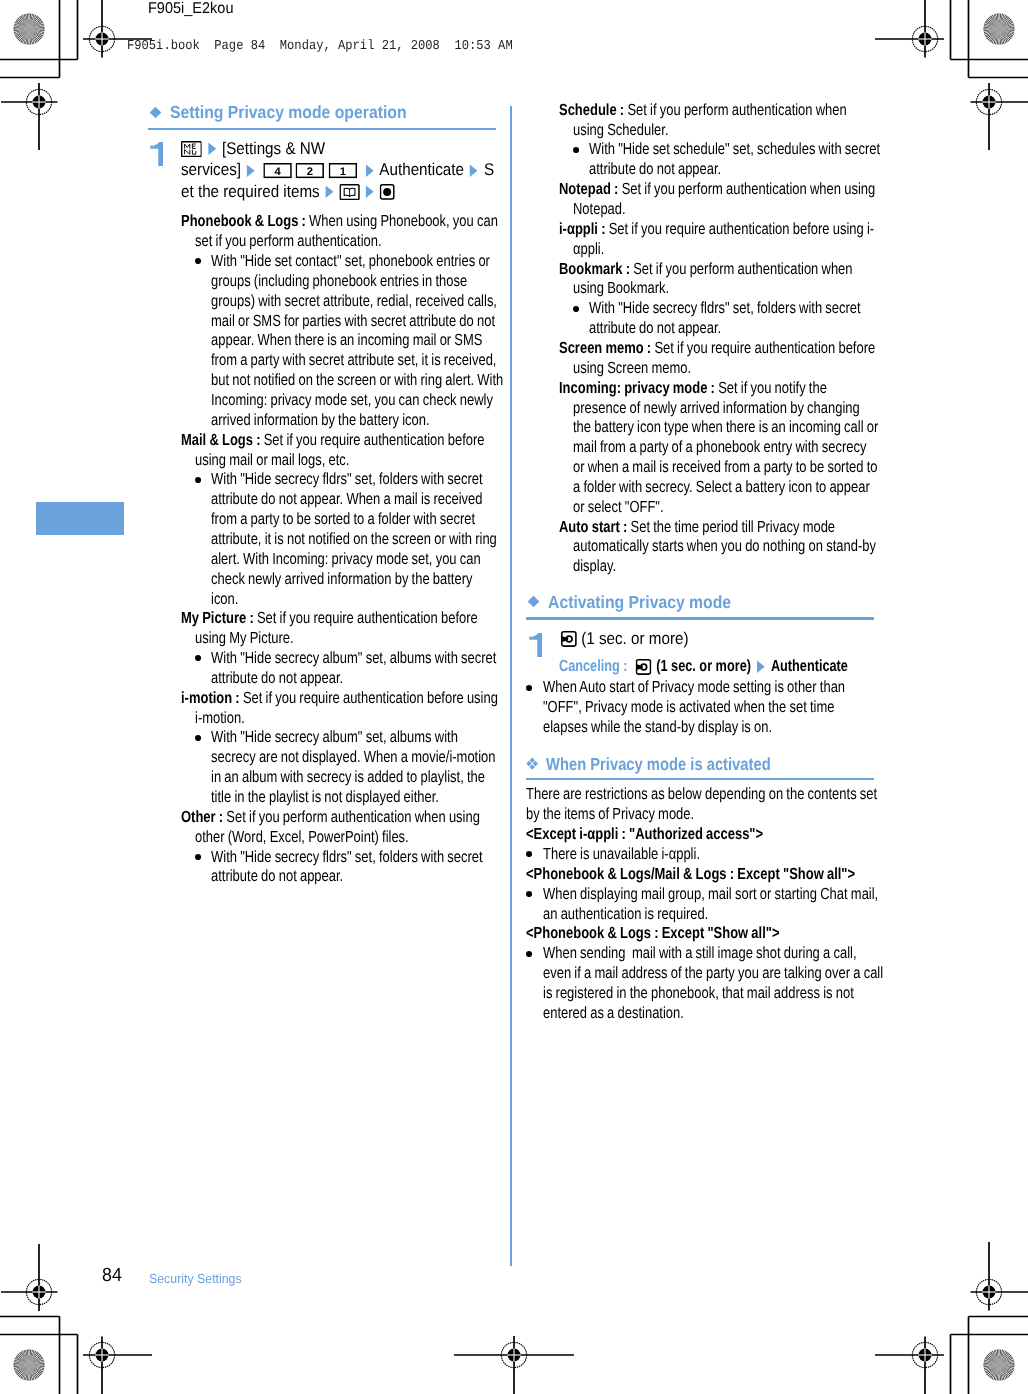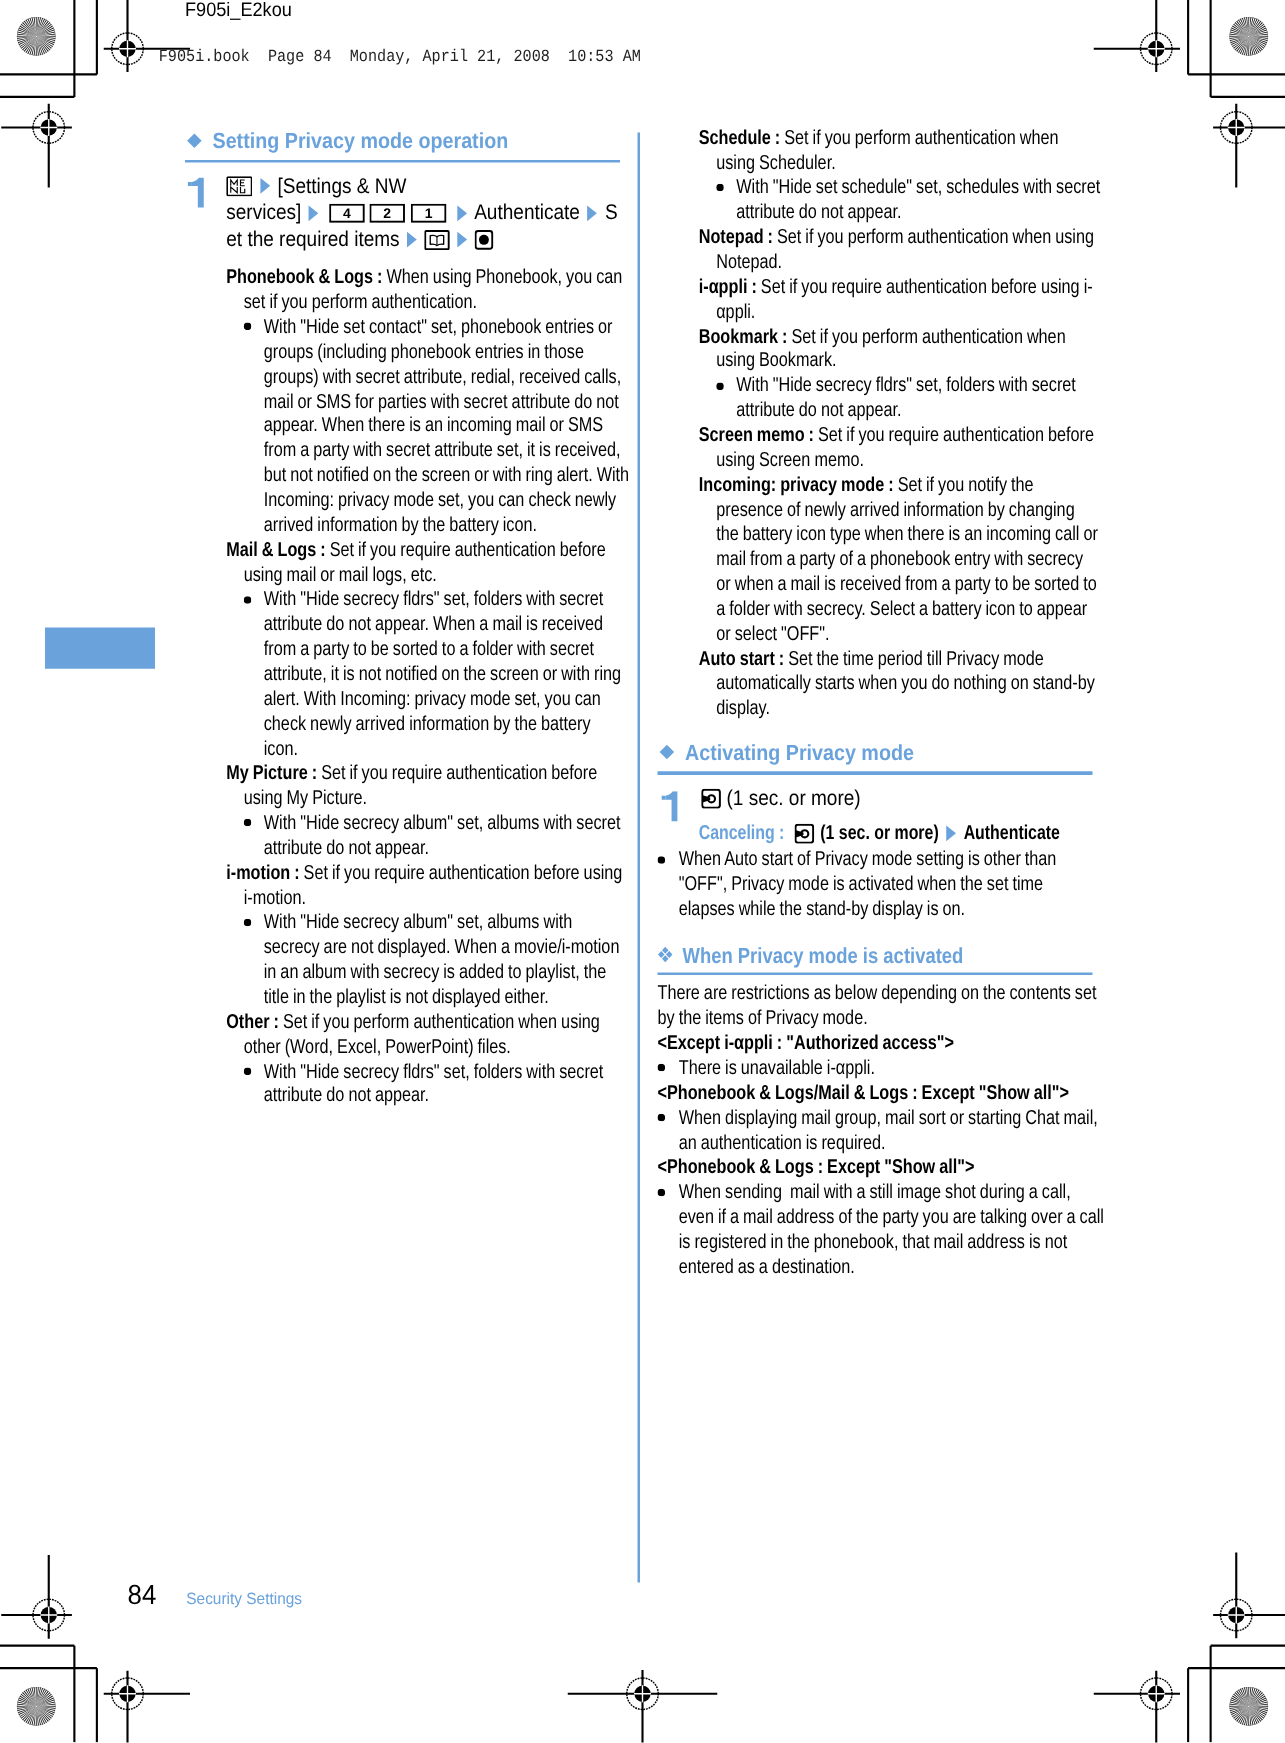--- a/index.html
+++ b/index.html
@@ -32,21 +32,21 @@
       word-spacing:-0.5px;transform:scaleX(0.806);transform-origin:0 0;}
   .term{font-weight:bold;}
   .stx{position:absolute;font-size:17px;line-height:21.2px;white-space:pre;
        transform:scaleX(0.895);transform-origin:0 0;}
   .ctx{position:absolute;font-size:16.1px;line-height:19.85px;white-space:pre;
        transform:scaleX(0.79);transform-origin:0 0;}
 
   .inl{display:inline-block;vertical-align:-3.1px;}
   .arw{display:inline-block;vertical-align:-1.5px;margin:0 7px;}
 
-  .footer-num{position:absolute;left:101.5px;top:1265px;font-size:22px;line-height:22px;
+  .footer-num{position:absolute;left:101.5px;top:1265px;font-size:19px;line-height:22px;
               transform:scaleX(0.94);transform-origin:0 0;}
   .footer-txt{position:absolute;left:148.8px;top:1272px;font-size:13.1px;line-height:13px;color:#6aa2db;
               transform:scaleX(0.943);transform-origin:0 0;white-space:pre;}
 </style>
 </head>
 <body>
 
 <div class="page">
 <svg class="mk-abs" style="left:0;top:0" width="1028" height="1394" viewBox="0 0 1028 1394">
       <g stroke="#000" stroke-width="1.7" fill="none">

